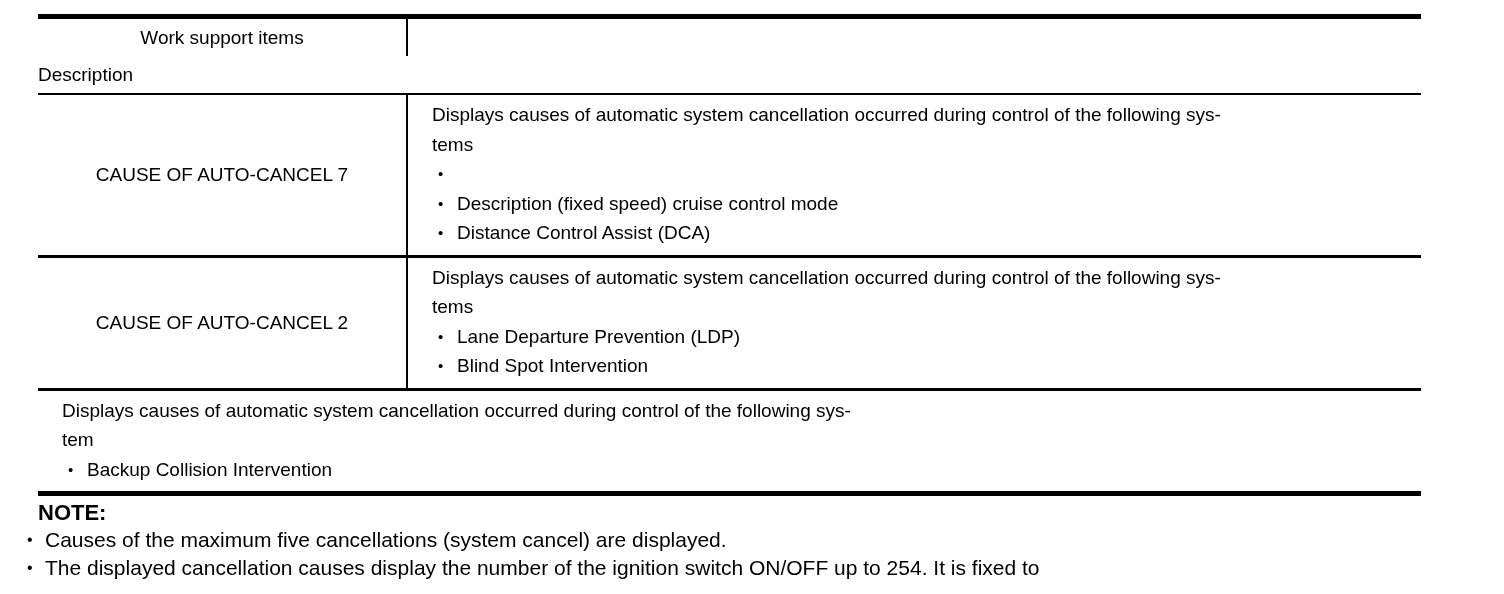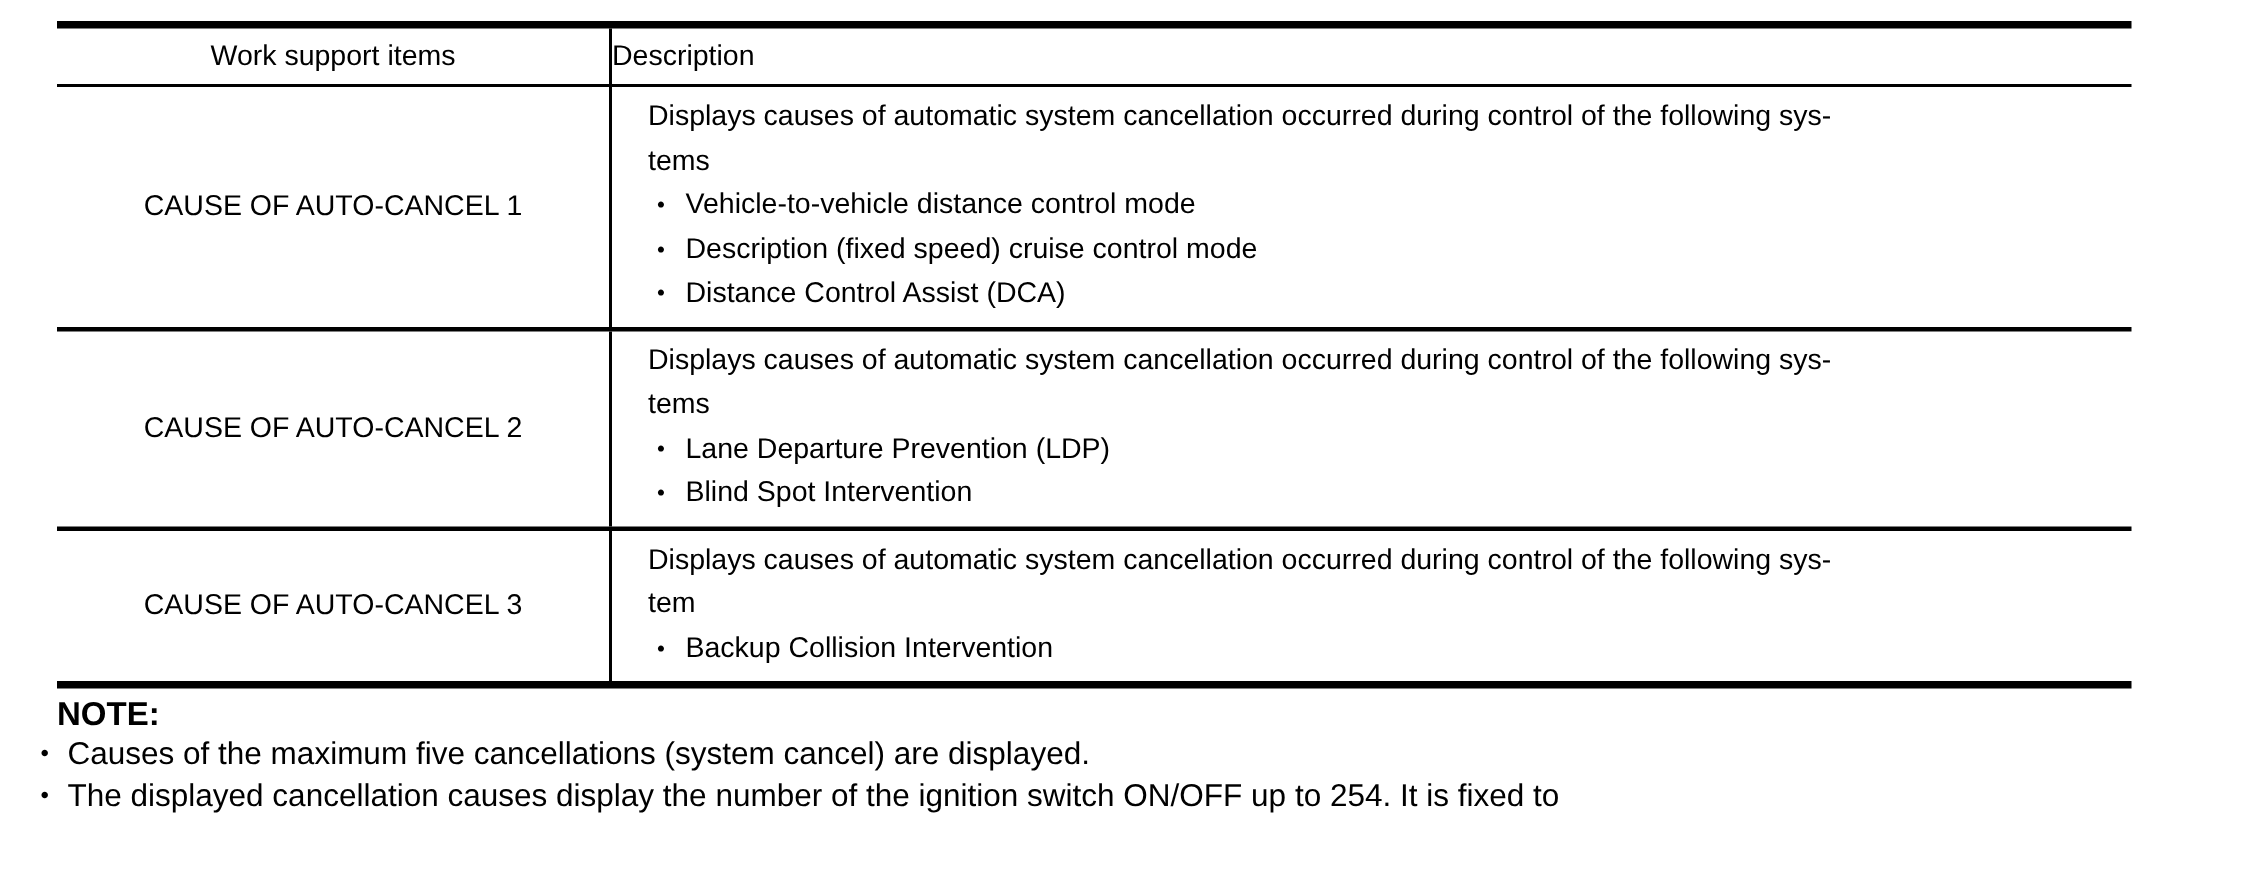--- a/index.html
+++ b/index.html
@@ -20,20 +20,21 @@
   .ws-table {
     margin: 14px 0 0 38px;
     width: 1383px;
     border-top: 5px solid #000;
     border-bottom: 5px solid #000;
     box-sizing: border-box;
   }
   .thead {
     display: flex;
     border-bottom: 2px solid #000;
+    flex-direction: column;
   }
   .hcell-item {
     flex: none;
     width: 370px;
     border-right: 2px solid #000;
     box-sizing: border-box;
     text-align: center;
     font-size: 19px;
     line-height: 37px;
     height: 37px;
@@ -102,28 +103,27 @@
 
   <div class="ws-table">
 
     <div class="thead">
       <div class="hcell-item">Work support items</div>
       <div class="hcell-desc">Description</div>
     </div>
 
     <div class="trow">
       <div class="cell-item">
-        <span>CAUSE OF AUTO-CANCEL 1</span>
+        <span>CAUSE OF AUTO-CANCEL 7</span>
       </div>
       <div class="cell-desc">
         <div class="desc-line">Displays causes of automatic system cancellation occurred during control of the following sys-</div>
         <div class="desc-line">tems</div>
         <div class="bullet-line">
           <span class="bullet-glyph">•</span>
-          <span>Vehicle-to-vehicle distance control mode</span>
         </div>
         <div class="bullet-line">
           <span class="bullet-glyph">•</span>
           <span>Description (fixed speed) cruise control mode</span>
         </div>
         <div class="bullet-line">
           <span class="bullet-glyph">•</span>
           <span>Distance Control Assist (DCA)</span>
         </div>
       </div>
@@ -141,23 +141,20 @@
           <span>Lane Departure Prevention (LDP)</span>
         </div>
         <div class="bullet-line">
           <span class="bullet-glyph">•</span>
           <span>Blind Spot Intervention</span>
         </div>
       </div>
     </div>
 
     <div class="trow">
-      <div class="cell-item">
-        <span>CAUSE OF AUTO-CANCEL 3</span>
-      </div>
       <div class="cell-desc">
         <div class="desc-line">Displays causes of automatic system cancellation occurred during control of the following sys-</div>
         <div class="desc-line">tem</div>
         <div class="bullet-line">
           <span class="bullet-glyph">•</span>
           <span>Backup Collision Intervention</span>
         </div>
       </div>
     </div>
 

